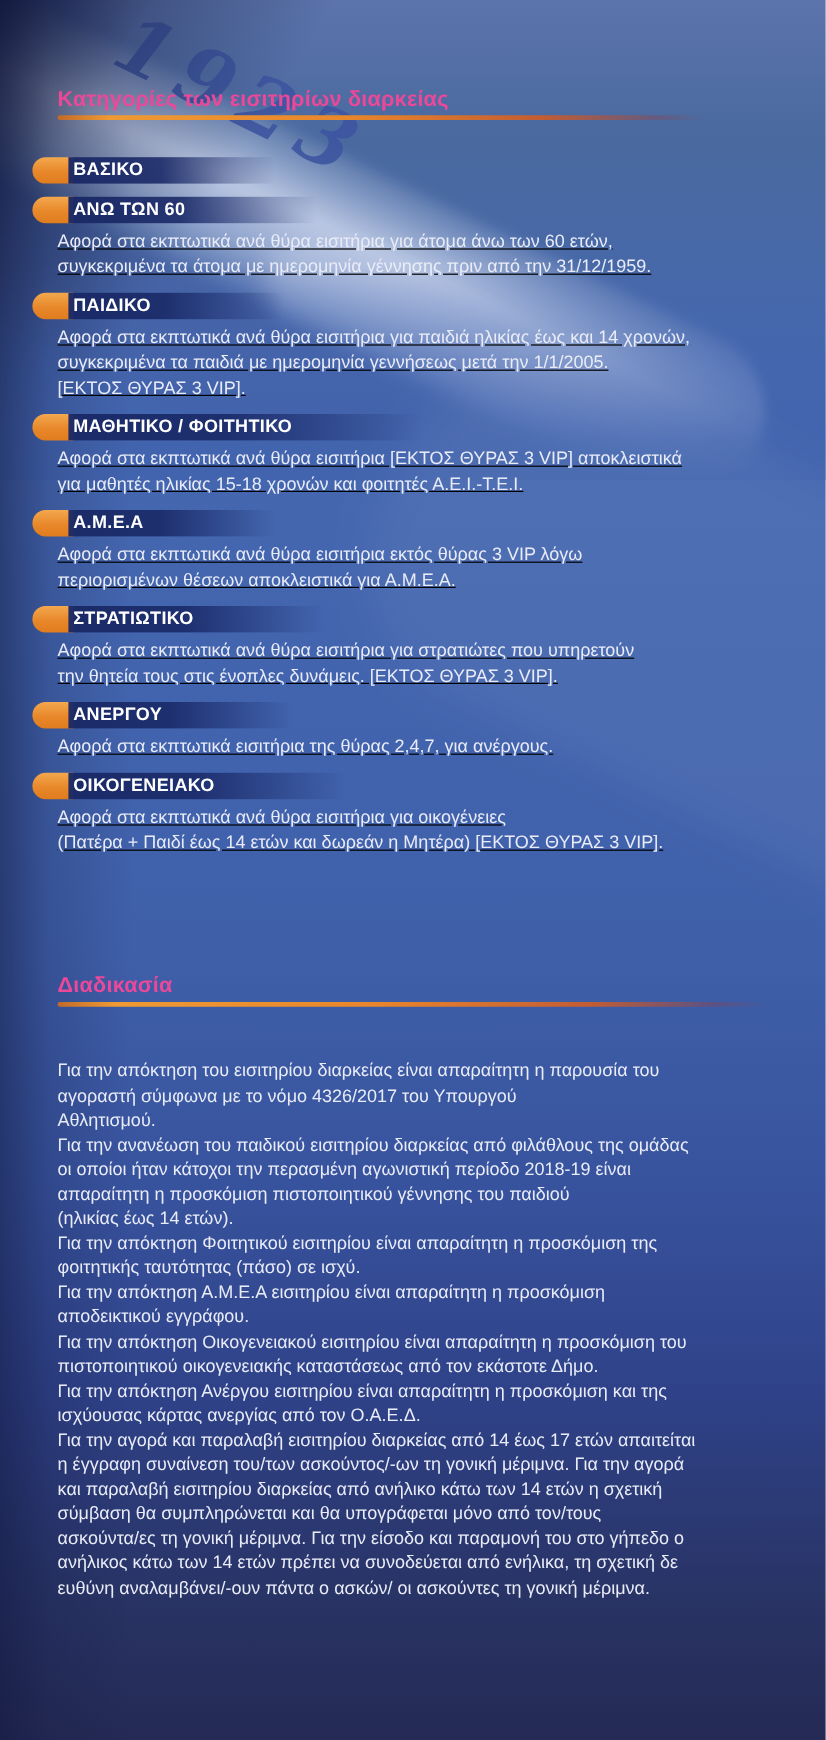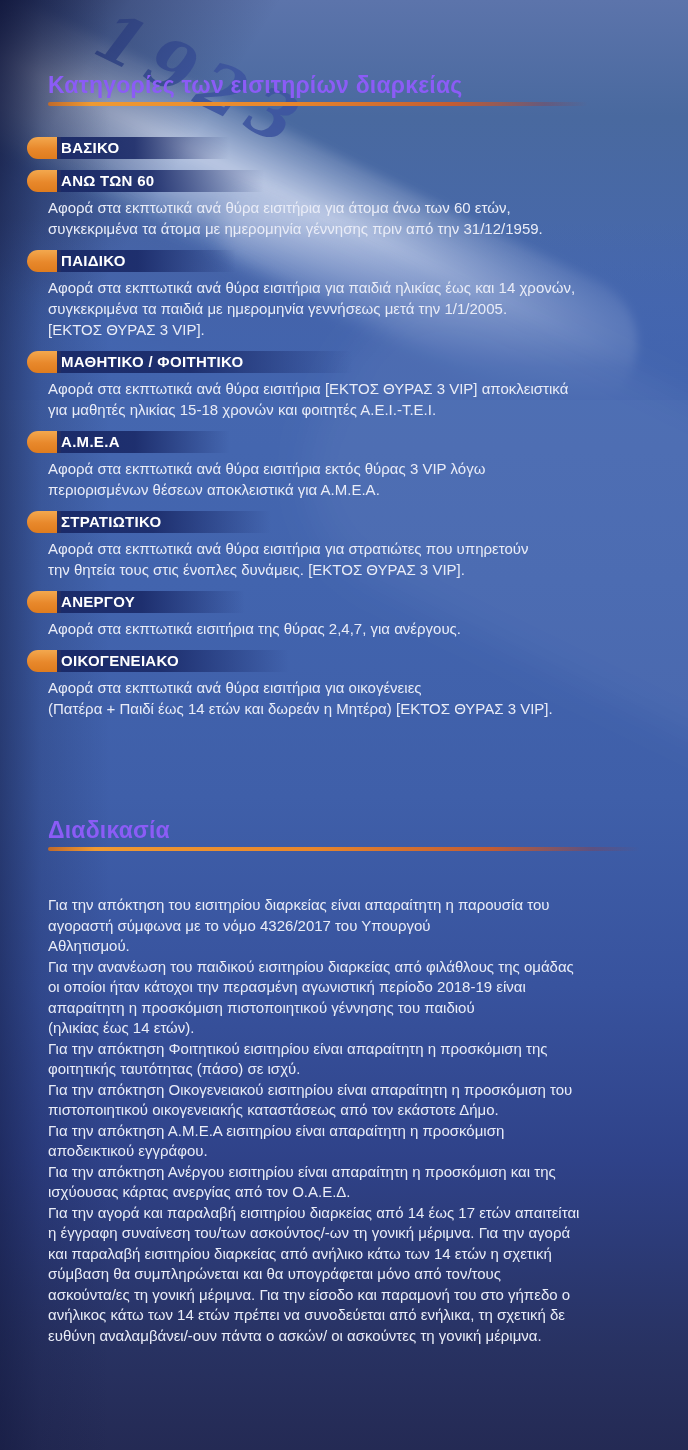--- a/index.html
+++ b/index.html
@@ -29,26 +29,26 @@
     background:linear-gradient(122deg,rgba(18,25,62,0.95) 0%,rgba(18,25,62,0.35) 14%,rgba(18,25,62,0) 30%);}
   .flag-fade{position:absolute;inset:0;
     background:linear-gradient(180deg,rgba(65,100,175,0) 55%,rgba(66,100,174,0.9) 92%,#4264ae 100%);}
   .left-shade{position:absolute;inset:0;pointer-events:none;
     background:linear-gradient(90deg,rgba(16,22,60,0.50) 0%,rgba(16,22,60,0.18) 6%,rgba(16,22,60,0) 16%);}
   .mid-streak{position:absolute;left:300px;top:380px;width:620px;height:300px;
     transform:rotate(26deg);background:rgba(255,255,255,0.05);filter:blur(18px);border-radius:120px;}
   
   .content{position:absolute;inset:0;}
   .title-block{margin:72px 0 0 48px;}
-  .page-title{margin:0;font-size:23px;font-weight:bold;color:#8b5cf6;letter-spacing:0.2px;}
+  .page-title{margin:0;font-size:18px;font-weight:bold;color:#ec4899;letter-spacing:0.2px;}
   .rule{height:4px;border-radius:2px;margin-top:3px;
     background:linear-gradient(90deg,#c06a2a 0%,#ef9a33 8%,#e8862b 45%,#c25c33 75%,rgba(150,60,60,0.35) 92%,rgba(150,60,60,0) 100%);}
   .rule-title{width:540px;}
   .categories{margin-top:31px;}
-  .category{margin-bottom:11px;}
+  .category{margin-bottom:11px;text-decoration:underline;}
   .cat-header{position:relative;height:22px;margin-left:27px;}
   .cap{position:absolute;left:0;top:0;width:34px;height:22px;border-radius:12px 0 0 12px;
     background:linear-gradient(180deg,#f3a84e 0%,#e8882b 55%,#df7c1e 100%);}
   .cat-bar{position:relative;display:inline-block;height:22px;line-height:22px;margin-left:30px;
     padding:0 110px 0 4px;font-size:15px;font-weight:bold;color:#ffffff;letter-spacing:0.3px;
     background:linear-gradient(90deg,rgba(25,40,102,0.95) 0%,rgba(25,40,102,0.88) 45%,rgba(25,40,102,0) 100%);}
   .cat-desc{margin:5px 0 0 48px;width:620px;font-size:15px;line-height:21px;color:#e9ecf7;white-space:pre-line;}
   .procedure-title-block{margin:98px 0 0 48px;}
   .rule-procedure{width:592px;}
   .procedure-body{margin:44px 0 0 48px;width:616px;}
@@ -159,25 +159,25 @@
 Αθλητισμού.</p>
 
     <p>Για την ανανέωση του παιδικού εισιτηρίου διαρκείας από φιλάθλους της ομάδας
 οι οποίοι ήταν κάτοχοι την περασμένη αγωνιστική περίοδο 2018-19 είναι
 απαραίτητη η προσκόμιση πιστοποιητικού γέννησης του παιδιού
 (ηλικίας έως 14 ετών).</p>
 
     <p>Για την απόκτηση Φοιτητικού εισιτηρίου είναι απαραίτητη η προσκόμιση της
 φοιτητικής ταυτότητας (πάσο) σε ισχύ.</p>
 
+    <p>Για την απόκτηση Α.Μ.Ε.Α εισιτηρίου είναι απαραίτητη η προσκόμιση
+αποδεικτικού εγγράφου.</p>
+
     <p>Για την απόκτηση Οικογενειακού εισιτηρίου είναι απαραίτητη η προσκόμιση του
 πιστοποιητικού οικογενειακής καταστάσεως από τον εκάστοτε Δήμο.</p>
-
-    <p>Για την απόκτηση Α.Μ.Ε.Α εισιτηρίου είναι απαραίτητη η προσκόμιση
-αποδεικτικού εγγράφου.</p>
 
     <p>Για την απόκτηση Ανέργου εισιτηρίου είναι απαραίτητη η προσκόμιση και της
 ισχύουσας κάρτας ανεργίας από τον Ο.Α.Ε.Δ.</p>
 
     <p>Για την αγορά και παραλαβή εισιτηρίου διαρκείας από 14 έως 17 ετών απαιτείται
 η έγγραφη συναίνεση του/των ασκούντος/-ων τη γονική μέριμνα. Για την αγορά
 και παραλαβή εισιτηρίου διαρκείας από ανήλικο κάτω των 14 ετών η σχετική
 σύμβαση θα συμπληρώνεται και θα υπογράφεται μόνο από τον/τους
 ασκούντα/ες τη γονική μέριμνα. Για την είσοδο και παραμονή του στο γήπεδο ο
 ανήλικος κάτω των 14 ετών πρέπει να συνοδεύεται από ενήλικα, τη σχετική δε

